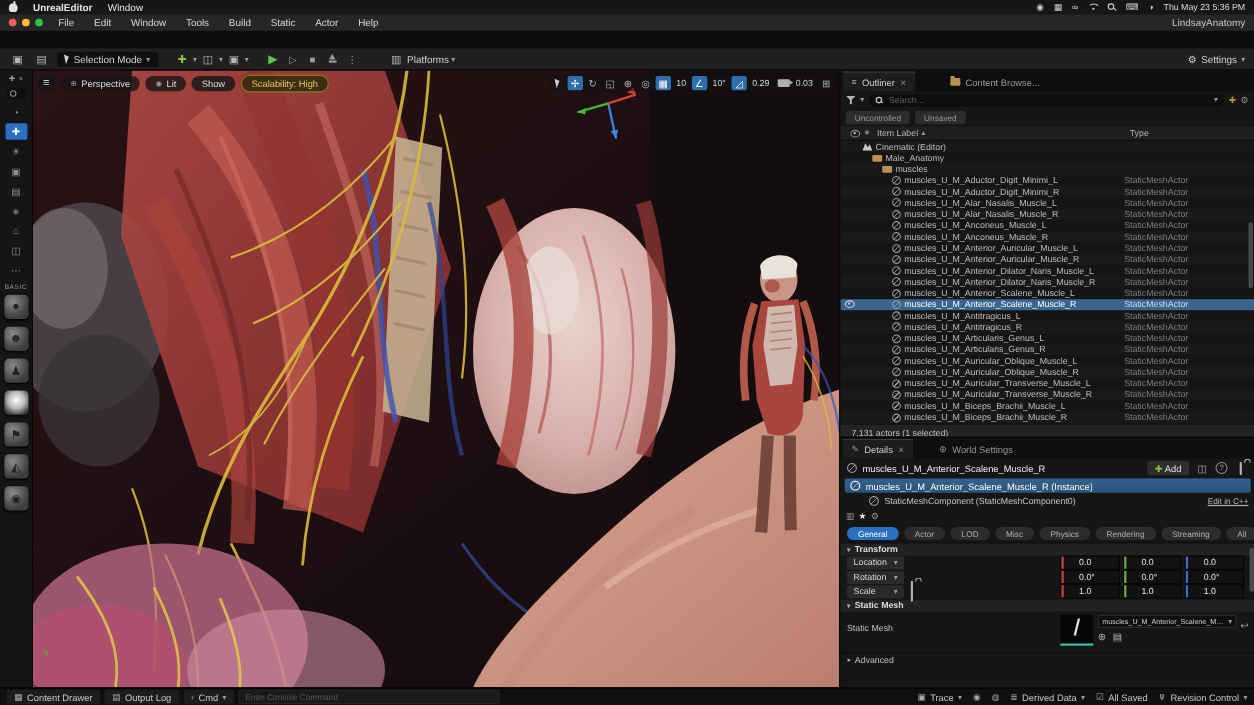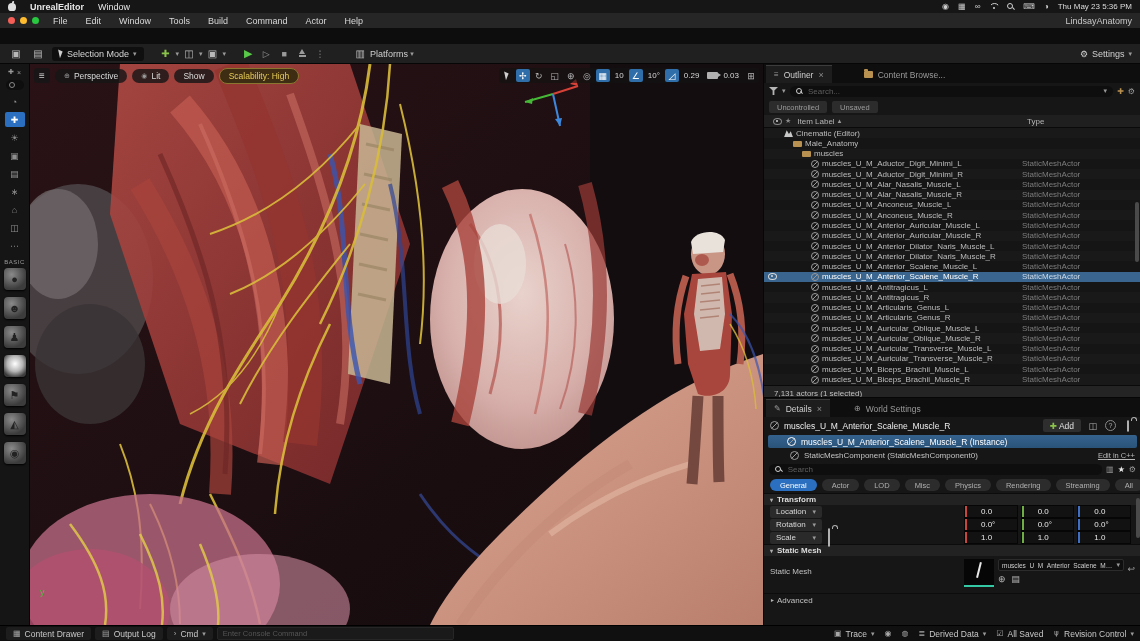--- a/index.html
+++ b/index.html
@@ -127,21 +127,21 @@
   
   #details{position:absolute;left:0;top:333px;width:377px;height:228px;background:#161616;border-top:1px solid #060606;}
   #det-name-row{height:17px;display:flex;align-items:center;gap:5px;padding:0 6px;font-size:8.5px;color:#ececec;}
   .mesh-ico{width:7px;height:7px;border:1px solid #9a9a9a;border-radius:50%;flex:none;
         background:linear-gradient(135deg,transparent 45%,#9a9a9a 45%,#9a9a9a 55%,transparent 55%);}
   .add-btn{margin-left:auto;background:#2e2e2e;border-radius:2px;padding:1.5px 7px;font-size:8.5px;color:#e0e0e0;}
   .add-btn .plus{color:#8bc34a;}
   .det-hicon{color:#b0b0b0;font-size:9px;width:14px;text-align:center;}
   .lock{width:7px;height:5px;border:1px solid #b0b0b0;border-radius:1px;position:relative;margin-top:3px;}
   .lock::before{content:"";position:absolute;top:-4px;left:3px;width:4px;height:3px;border:1px solid #b0b0b0;border-bottom:none;border-radius:3px 3px 0 0;}
-  #inst-row{margin:1px 4px;height:13px;background:linear-gradient(#34628e,#2a5379);border-radius:2px;display:flex;align-items:center;gap:5px;padding:0 19px;font-size:8.5px;color:#fff;}
+  #inst-row{margin:1px 4px;height:13px;background:linear-gradient(#34628e,#2a5379);border-radius:2px;display:flex;align-items:center;gap:5px;padding:0 5px;font-size:8.5px;color:#fff;}
   #comp-row{height:12px;display:flex;align-items:center;gap:5px;padding:0 6px 0 26px;font-size:8px;color:#c4c4c4;justify-content:flex-end;}
   #comp-row .cpp{margin-left:auto;text-decoration:underline;color:#b8b8b8;font-size:7.5px;}
   .det-chips{display:flex;gap:5px;padding:2px 6px;}
   .det-chip{background:#2c2c2c;border-radius:7px;color:#b0b0b0;font-size:7.5px;padding:1.5px 10px;}
   .det-chip.active{background:#2a6fc0;color:#fff;}
   .sec-head{height:11px;background:#222222;display:flex;align-items:center;gap:4px;font-size:8px;font-weight:bold;color:#dcdcdc;padding:0 6px;border-top:1px solid #0c0c0c;}
   .tri{font-size:6px;color:#b0b0b0;}
   .tr-row{height:13px;display:flex;align-items:center;padding:0 6px;position:relative;}
   .tr-pill{background:#2a2a2a;border-radius:2px;font-size:8px;color:#d8d8d8;padding:1.5px 6px;display:flex;gap:6px;align-items:center;width:52px;justify-content:space-between;box-sizing:border-box;}
   .xyz{position:absolute;left:200px;right:10px;display:flex;gap:3px;}
@@ -202,21 +202,21 @@
       <span class="tl r"></span>
       <span class="tl y"></span>
       <span class="tl g"></span>
     </span>
     <span id="menu-row">
         <span class="menu-item">File</span>
         <span class="menu-item">Edit</span>
         <span class="menu-item">Window</span>
         <span class="menu-item">Tools</span>
         <span class="menu-item">Build</span>
-        <span class="menu-item">Command</span>
+        <span class="menu-item">Static</span>
         <span class="menu-item">Actor</span>
         <span class="menu-item">Help</span>
       </span>
     <span class="user">LindsayAnatomy</span>
   </div>
 
 
   <div id="toolbar" class="abs">
     <span class="tb-icon">▣</span>
     <span class="tb-icon">▤</span>
@@ -643,24 +643,20 @@
       <div id="inst-row">
         <span class="mesh-ico" style="border-color:#fff;"></span>
         <span class="nowrap">muscles_U_M_Anterior_Scalene_Muscle_R (Instance)</span>
       </div>
       <div id="comp-row">
         <span class="mesh-ico"></span>
         <span class="nowrap">StaticMeshComponent (StaticMeshComponent0)</span>
         <span class="cpp">Edit in C++</span>
       </div>
       <div class="searchrow">
-        <span class="searchbox">
-          <span class="css-mag"></span>
-          <input placeholder="Search" style="">
-        </span>
         <span class="ticon">▥</span>
         <span class="ticon" style="color:#e8e8e8;">★</span>
         <span class="ticon">⚙</span>
       </div>
       <div class="det-chips">
           <span class="det-chip active blue">General</span>
           <span class="det-chip">Actor</span>
           <span class="det-chip">LOD</span>
           <span class="det-chip">Misc</span>
           <span class="det-chip">Physics</span>

